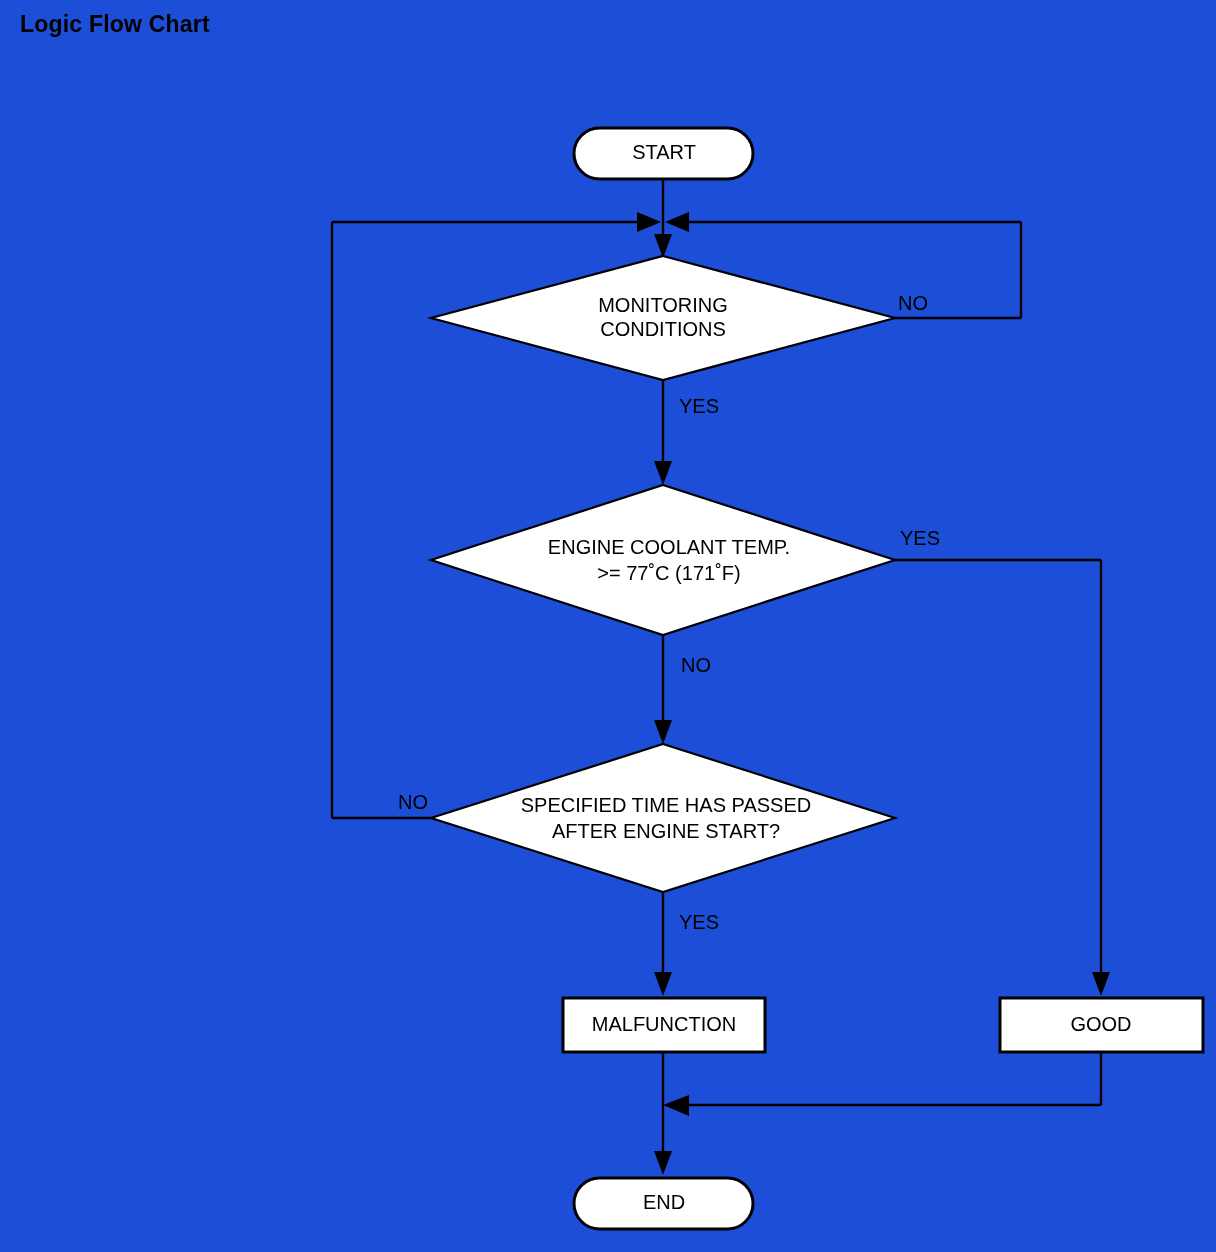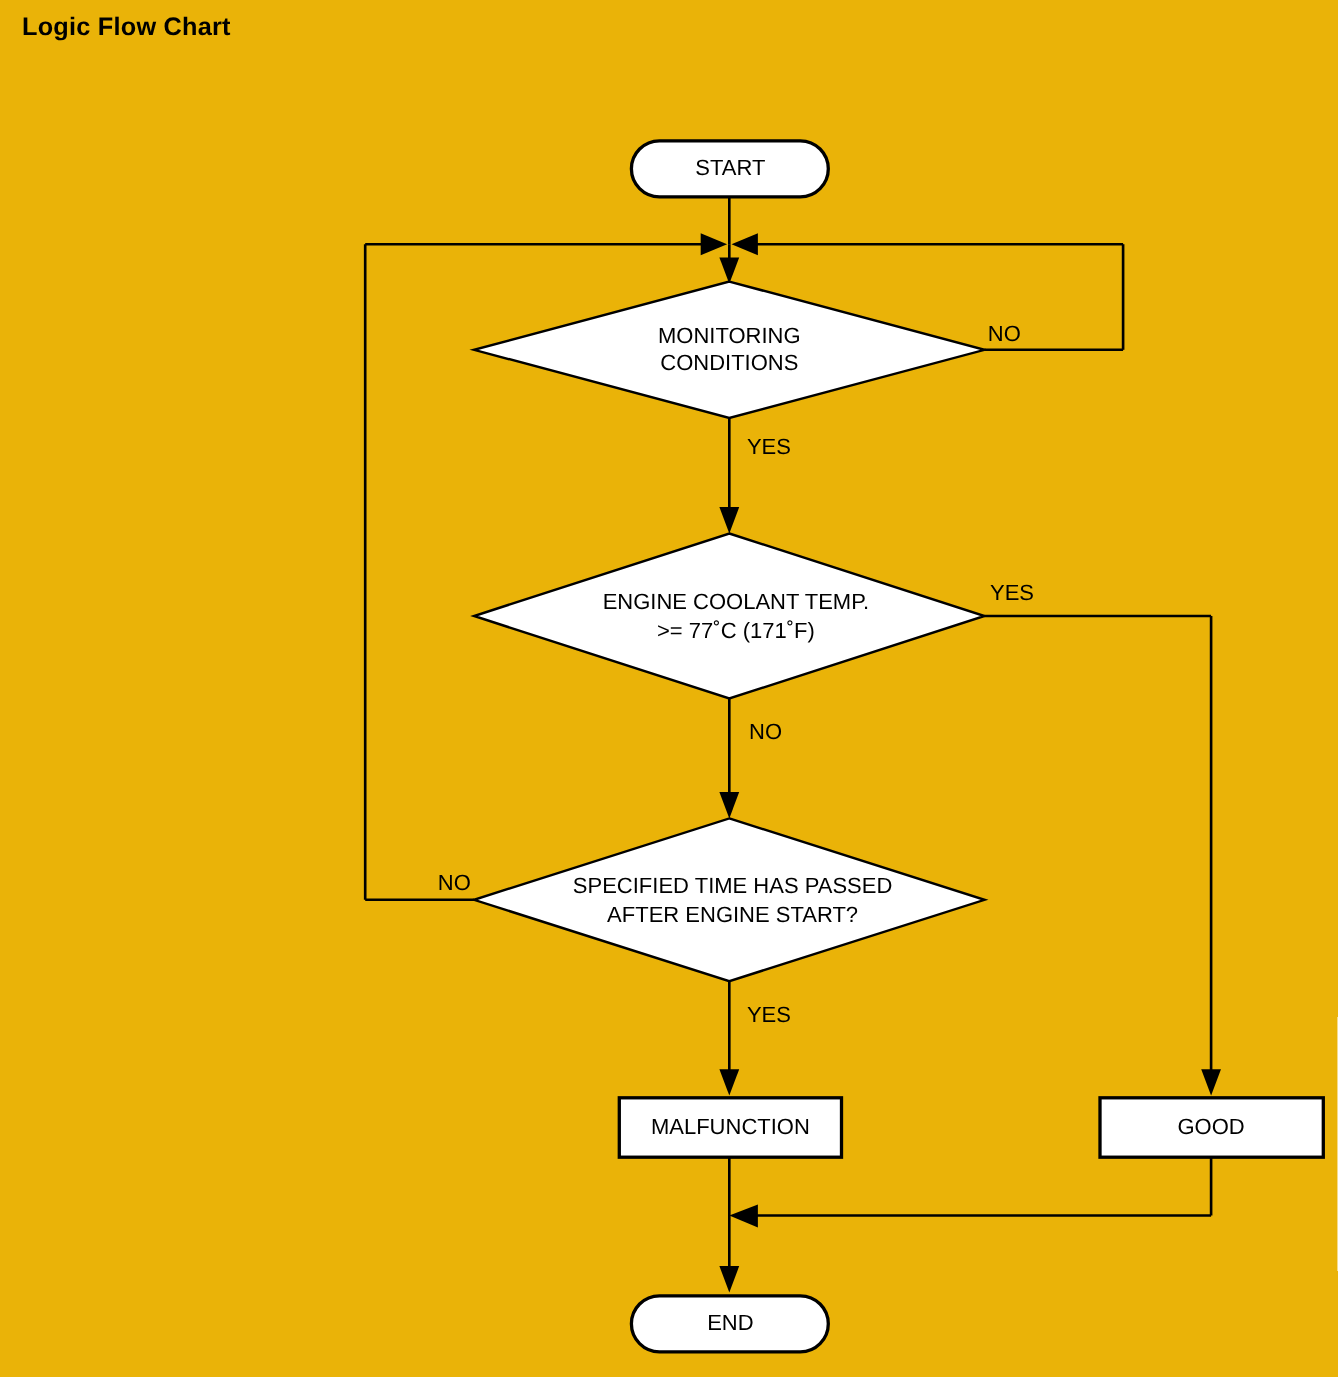--- a/index.html
+++ b/index.html
@@ -8,21 +8,21 @@
     background: #ffffff;
   }
   body {
     font-family: "Liberation Sans", sans-serif;
     color: #000000;
   }
   #page {
     position: relative;
     width: 1216px;
     height: 1252px;
-    background: #eab308;
+    background: #1d4ed8;
     overflow: hidden;
   }
   #chart-title {
     position: absolute;
     left: 20px;
     top: 11px;
     font-size: 23px;
     font-weight: bold;
     letter-spacing: 0.2px;
     line-height: 1.2;

